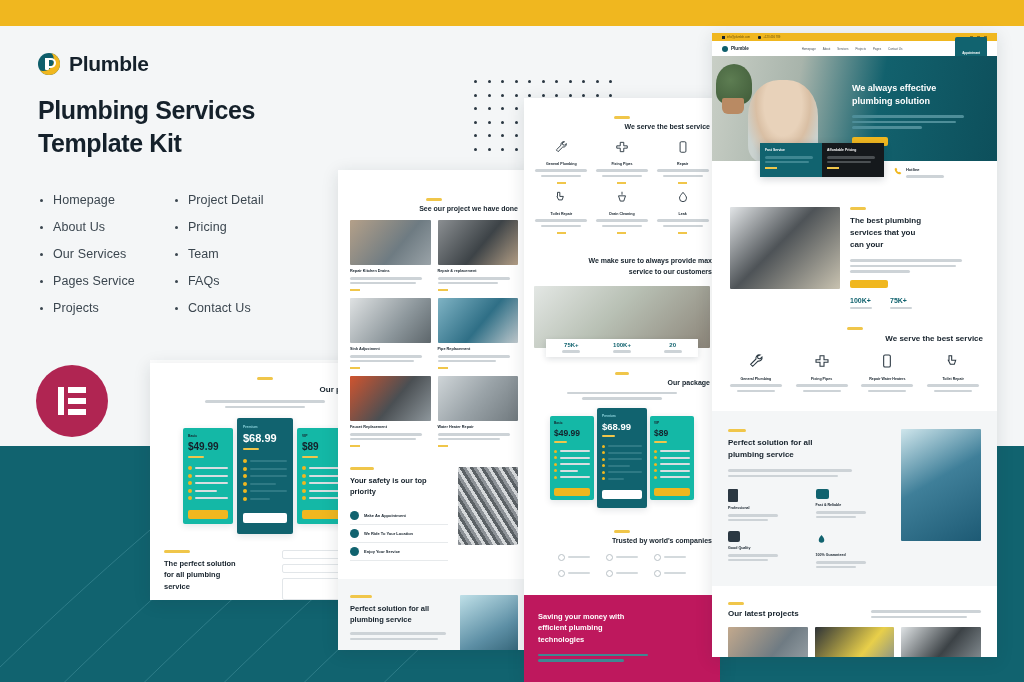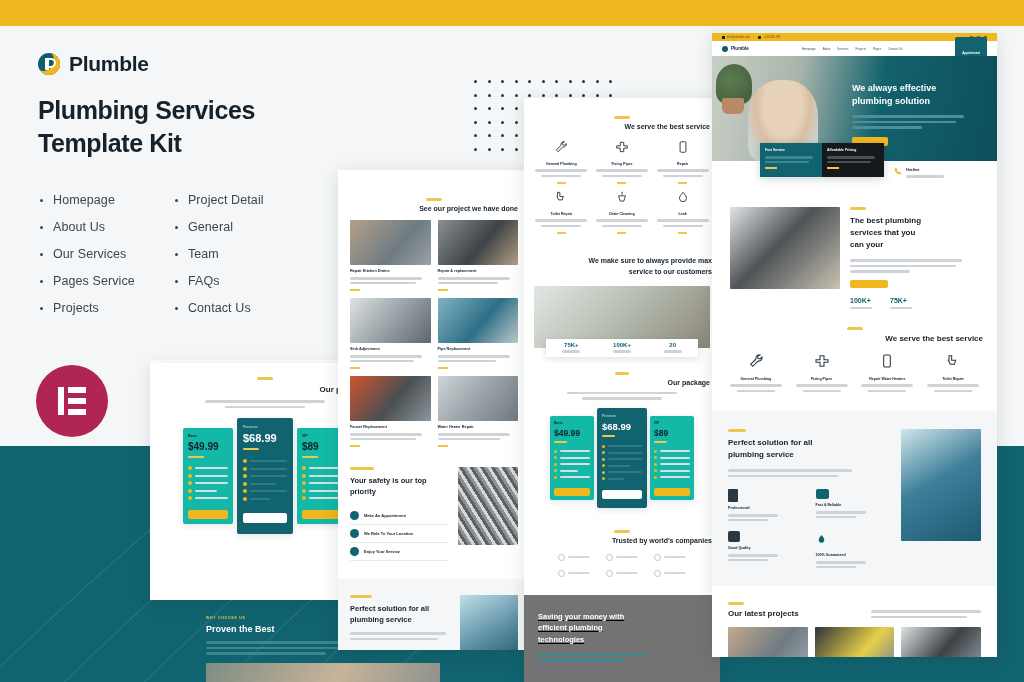--- a/index.html
+++ b/index.html
@@ -67,21 +67,21 @@
 
   
   .mock{ position:absolute; background:#fff; box-shadow:0 3px 16px rgba(20,35,50,.13); overflow:hidden; }
   .mk-inner{ position:relative; width:100%; height:100%; background:#fff; }
   .center{ text-align:right; }
   .kicker{ height:3px; background:#F0C64A; border-radius:2px; margin:0 auto; }
   .htxt{ font-weight:700; color:#15212B; }
   .gline{ background:#CDD3D7; height:2.5px; border-radius:2px; margin:3px auto; }
   .btn-y{ background:#F0B71F; border-radius:2px; }
   .img{ background:linear-gradient(140deg,#9aa7ae,#6f7f88); border-radius:1px; overflow:hidden; position:relative; }
-  .teal-band{ background:#737373;text-decoration:underline; }
+  .teal-band{ background:#be185d; }
   .dark-band{ background:#15191C; }
 
   
   #mockA{ left:150px; top:363px; width:230px; height:237px; }
   
   #mockB{ left:338px; top:170px; width:192px; height:480px; }
   
   #mockC{ left:524px; top:98px; width:196px; height:584px; }
   
   #mockD{ left:712px; top:33px; width:285px; height:624px; }
@@ -155,21 +155,21 @@
     <div class="page-lists">
       <ul>
         <li>Homepage</li>
         <li>About Us</li>
         <li>Our Services</li>
         <li>Pages Service</li>
         <li>Projects</li>
       </ul>
       <ul>
         <li>Project Detail</li>
-        <li>General</li>
+        <li>Pricing</li>
         <li>Team</li>
         <li>FAQs</li>
         <li>Contact Us</li>
       </ul>
     </div>
   </div>
 
   <div class="el-logo">
     <span class="bar-v"></span>
     <span class="bars">
@@ -327,42 +327,41 @@
               </div>
           <div class="feat">
                 <span class="dot"></span>
                 <span class="ln"></span>
               </div>
         </div>
         <div class="btn-y" style="height:9px;margin-top:10px;"></div>
       </div>
     </div>
 
+    <div style="display:flex;gap:12px;padding:16px 14px 0;">
+      <div style="flex:1;">
+        <div class="kicker" style="width:26px;margin:0;"></div>
+        <div class="htxt" style="font-size:7.5px;line-height:1.5;margin-top:5px;">
+          <span>The perfect solution</span><br>
+          <span>for all plumbing</span><br>
+          <span>service</span>
+        </div>
+        <div class="gline" style="width:100px;margin:8px 0 0;"></div>
+
+      </div>
+      <div style="width:84px;">
+        <div class="fld" style="height:9px;"></div>
+        <div class="fld" style="height:9px;margin-top:5px;"></div>
+        <div class="fld" style="height:22px;margin-top:5px;"></div>
+
+      </div>
+    </div>
    </div>
   </div>
 
-  <div style="position:absolute;left:192px;top:604px;width:262px;height:78px;overflow:hidden;">
-    <div style="padding:12px 14px;">
-      <div style="display:flex;justify-content:space-between;align-items:flex-start;">
-        <div>
-          <div style="font-size:3.4px;font-weight:700;color:#F0C64A;letter-spacing:.8px;">WHY CHOOSE US</div>
-          <div style="font-size:9px;font-weight:700;color:#fff;margin-top:4px;">Proven the Best</div>
-          <div class="gline" style="width:160px;background:#3E8792;margin:7px 0 0;"></div>
-          <div class="gline" style="width:150px;background:#3E8792;margin:3px 0 0;"></div>
-          <div class="gline" style="width:120px;background:#3E8792;margin:3px 0 0;"></div>
-        </div>
-        <div style="text-align:right;">
-          <div style="font-size:8px;font-weight:700;color:#F0C64A;">5K+</div>
-          <div class="gline" style="width:22px;background:#3E8792;margin:2px 0 7px auto;"></div>
-          <div style="font-size:8px;font-weight:700;color:#F0C64A;">10K+</div>
-        </div>
-      </div>
-      <div class="img" style="height:34px;margin-top:8px;background:linear-gradient(120deg,#7d8d82,#c7b49a 55%,#8a8f8c);"></div>
-    </div>
-  </div>
 
   <div class="mock" id="mockB">
    <div class="mk-inner">
     <div style="padding:28px 12px 0;">
       <div class="kicker" style="width:16px;"></div>
       <div class="center htxt" style="font-size:7px;margin-top:4px;white-space:nowrap;">See our project we have done</div>
     </div>
 
     <div style="display:grid;grid-template-columns:1fr 1fr;gap:7px;padding:8px 12px 0;">
       <div>

